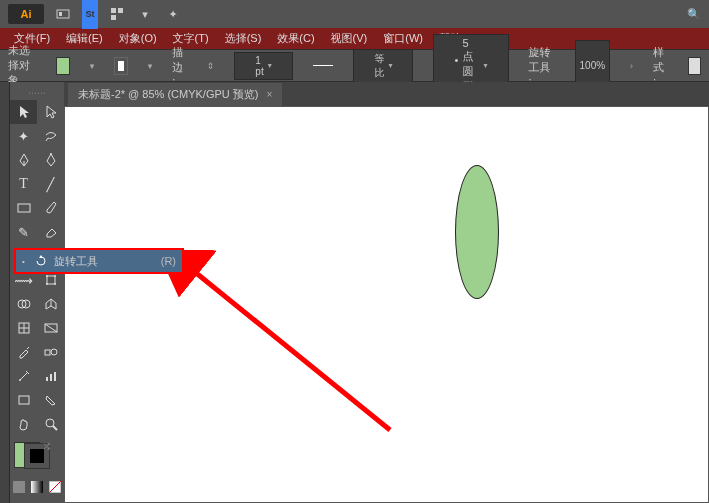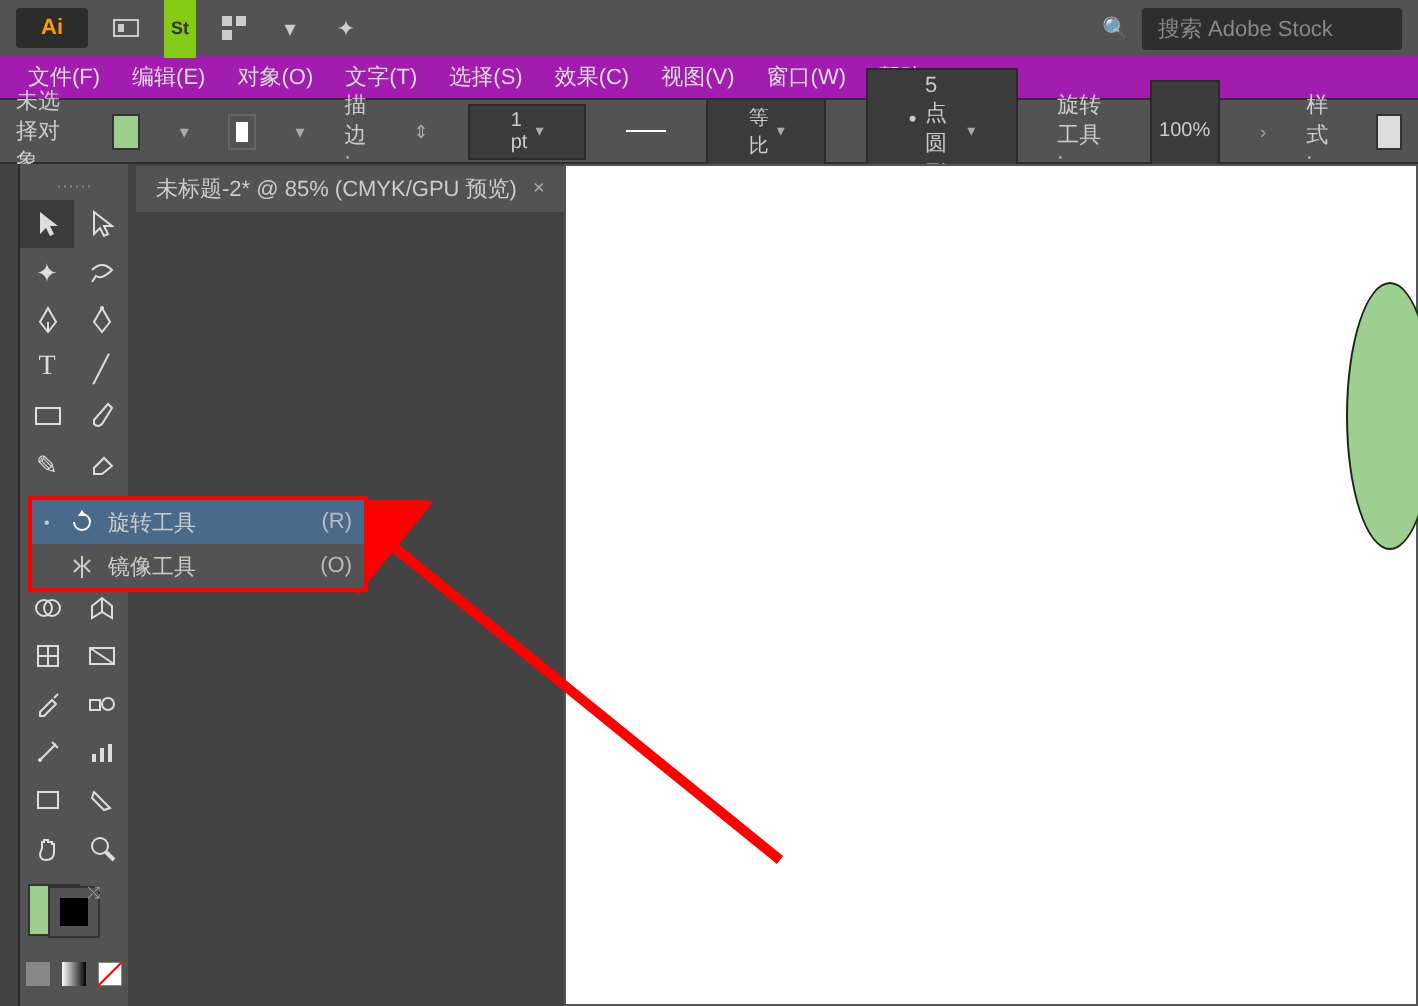--- a/index.html
+++ b/index.html
@@ -4,21 +4,21 @@
 <style>
 *{margin:0;padding:0;box-sizing:border-box;font-family:"Microsoft YaHei",sans-serif;font-size:11px;color:#ccc;user-select:none}
 body{background:#434343;width:709px;height:503px;overflow:hidden;position:relative}
 .topbar{height:28px;background:#535353;display:flex;align-items:center;padding:0 8px;gap:10px}
 .ai-logo{width:36px;height:20px;background:#2b2b2b;color:#ff9b00;font-weight:bold;display:flex;align-items:center;justify-content:center;font-size:11px;border-radius:2px}
 .top-icon{width:18px;height:18px;display:flex;align-items:center;justify-content:center;color:#ccc}
 .top-right{margin-left:auto;display:flex;align-items:center;gap:6px}
 .workspace-btn{background:#404040;padding:3px 10px;border-radius:2px;font-size:11px}
 .search{background:#2e2e2e;padding:3px 8px;border-radius:2px;width:130px;color:#888;font-size:11px}
 .search-icon{color:#888;font-size:11px}
-.menubar{height:22px;background:#a21caf;display:flex;align-items:center;padding:0 8px;gap:4px;border-bottom:1px solid #2e2e2e}
+.menubar{height:22px;background:#7f1d1d;display:flex;align-items:center;padding:0 8px;gap:4px;border-bottom:1px solid #2e2e2e}
 .menu-item{padding:2px 6px;font-size:11px;color:#ddd}
 .controlbar{height:32px;background:#535353;display:flex;align-items:center;padding:0 8px;gap:20px;border-bottom:1px solid #2e2e2e}
 .ctrl-label{font-size:11px;color:#ccc}
 .swatch{width:24px;height:18px;border:1px solid #333}
 .fill-sw{background:#9dcf8e}
 .stroke-sw{background:#fff;border:1px solid #666;box-shadow:inset 0 0 0 3px #535353}
 .dropdown{background:#3b3b3b;padding:2px 20px;display:flex;align-items:center;gap:4px;font-size:10px;border:1px solid #2a2a2a}
 .dropdown::after{content:"▾";font-size:8px;color:#aaa}
 .stroke-vis{width:40px;height:10px;background:linear-gradient(#fff,#fff) center/100% 1px no-repeat}
 .num-input{background:#3b3b3b;padding:19px 4px;width:40px;text-align:right;font-size:10px;border:1px solid #2a2a2a}
@@ -27,21 +27,21 @@
 .left-strip{width:10px;background:#434343;border-right:1px solid #2a2a2a}
 .toolbar{width:54px;background:#535353;display:flex;flex-direction:column;padding:4px 0;gap:0}
 .tool-title{font-size:9px;color:#888;padding:2px 4px;text-align:center;height:14px}
 .tool-row{display:flex}
 .tool{width:27px;height:24px;display:flex;align-items:center;justify-content:center;color:#ddd;font-size:13px}
 .tool.sel{background:#3b3b3b}
 .color-box{margin:6px 4px;position:relative;width:36px;height:36px}
 .fill-box{position:absolute;left:0;top:0;width:26px;height:26px;background:#9dcf8e;border:1px solid #333}
 .stroke-box{position:absolute;right:0;bottom:0;width:26px;height:26px;background:#000;border:1px solid #333;box-shadow:inset 0 0 0 5px #535353,inset 0 0 0 6px #000}
 .small-swap{position:absolute;right:0;top:0;font-size:8px;color:#aaa}
-.doc-area{flex:1;display:flex;flex-direction:row;background:#434343}
+.doc-area{flex:1;display:flex;flex-direction:column;background:#434343}
 .tab-strip{height:24px;background:#434343;display:flex;align-items:flex-end;padding-left:4px}
 .tab{background:#535353;padding:4px 10px;font-size:11px;color:#ddd;display:flex;align-items:center;gap:8px}
 .tab .close{font-size:10px;color:#aaa}
 .canvas-holder{flex:1;background:#fff;margin:0;position:relative;border:1px solid #555}
 .leaf{position:absolute;left:390px;top:58px;width:44px;height:134px;background:#9dcf8e;border:1px solid #222;border-radius:50%/50%}
 .flyout{position:absolute;left:14px;top:248px;background:#535353;border:2px solid #f00;width:170px;z-index:10}
 .fly-row{display:flex;align-items:center;height:22px;padding:0 6px;gap:6px;font-size:11px}
 .fly-row.sel{background:#4a6a8a;color:#fff}
 .fly-shortcut{margin-left:auto;color:#bbb}
 .fly-icon{width:14px;display:flex;justify-content:center;font-size:12px}
@@ -53,33 +53,32 @@
 <body>
 
 <div class="topbar">
   <div class="ai-logo">Ai</div>
   <div class="top-icon">
       <svg width="14" height="14" viewBox="0 0 14 14">
         <rect x="1" y="3" width="12" height="8" fill="none" stroke="#ccc"></rect>
         <rect x="3" y="5" width="3" height="4" fill="#ccc"></rect>
       </svg>
     </div>
-  <div class="top-icon" style="background:#84cc16;color:#333;width:16px;height:30px;font-size:9px;font-weight:bold">St</div>
+  <div class="top-icon" style="background:#3b82f6;color:#333;width:16px;height:30px;font-size:9px;font-weight:bold">St</div>
   <div class="top-icon">
       <svg width="14" height="14">
         <rect x="1" y="1" width="5" height="5" fill="#ccc"></rect>
         <rect x="8" y="1" width="5" height="5" fill="#ccc"></rect>
         <rect x="1" y="8" width="5" height="5" fill="#ccc"></rect>
       </svg>
     </div>
   <div class="top-icon">▾</div>
   <div class="top-icon">✦</div>
   <div class="top-right">
     <span class="search-icon">🔍</span>
-    <div class="search" textcontent="搜索 Adobe Stock">搜索 Adobe Stock</div>
   </div>
 </div>
 
 <div class="menubar">
   <span class="menu-item">文件(F)</span>
   <span class="menu-item">编辑(E)</span>
   <span class="menu-item">对象(O)</span>
   <span class="menu-item">文字(T)</span>
   <span class="menu-item">选择(S)</span>
   <span class="menu-item">效果(C)</span>
@@ -326,30 +325,20 @@
     <span class="fly-bullet">•</span>
     <span class="fly-icon">
         <svg width="13" height="13">
           <path d="M6 2 A4 4 0 1 1 2 6" fill="none" stroke="#fff"></path>
           <path d="M6 0 L8 3 L4 3 Z" fill="#fff"></path>
         </svg>
       </span>
     <span>旋转工具</span>
     <span class="fly-shortcut">(R)</span>
   </div>
-  <div class="fly-row">
-    <span class="fly-bullet"></span>
-    <span class="fly-icon">
-        <svg width="13" height="13">
-          <path d="M6 1 L6 12 M2 3 L5 6 L2 9 M10 3 L7 6 L10 9" fill="none" stroke="#ccc"></path>
-        </svg>
-      </span>
-    <span>镜像工具</span>
-    <span class="fly-shortcut">(O)</span>
-  </div>
 </div>
 
 <svg class="arrow-svg" width="260" height="200">
   <defs>
       <marker id="ah" markerWidth="12" markerHeight="12" refX="2" refY="6" orient="auto">
         <path d="M0 0 L12 6 L0 12 Z" fill="#ff0000"></path>
       </marker>
     </defs>
   <line x1="230" y1="180" x2="30" y2="18" stroke="#ff0000" stroke-width="5" marker-end="url(#ah)"></line>
 </svg>

